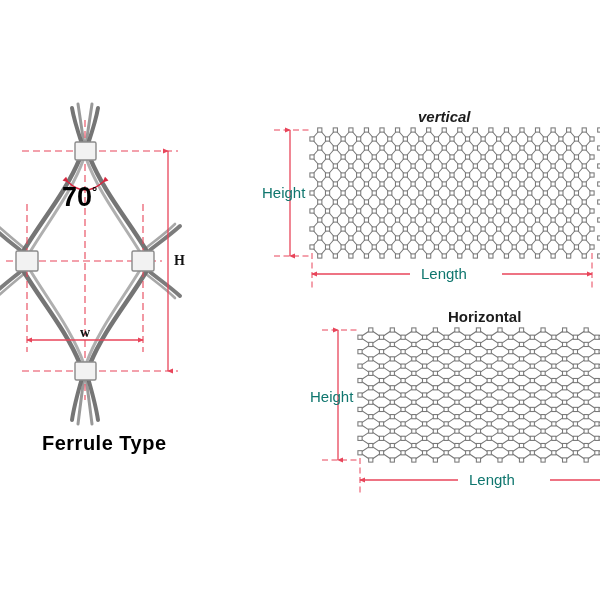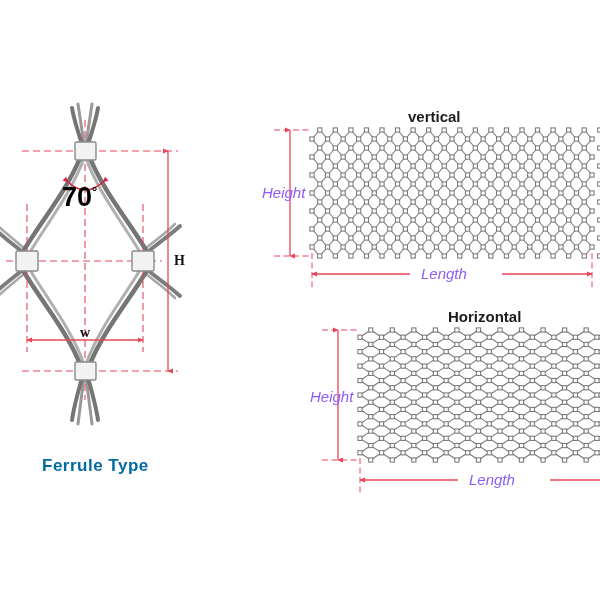--- a/index.html
+++ b/index.html
@@ -22,32 +22,30 @@
     font-family: "Liberation Sans", sans-serif;
     font-size: 15px;
     font-weight: 700;
     color: #1c1c1c;
     white-space: nowrap;
   }
   .lbl-dim {
     font-family: "Liberation Sans", sans-serif;
     font-size: 15px;
     font-weight: 400;
-    color: #8b5cf6;
+    color: #0f766e;
     white-space: nowrap;
-    font-style: italic;
   }
   .lbl-caption {
     font-family: "Liberation Sans", sans-serif;
-    font-size: 17px;
+    font-size: 20px;
     font-weight: 700;
     letter-spacing: 0.5px;
-    color: #0369a1;
+    color: #000000;
     white-space: nowrap;
-    margin-top: 24px;
   }
   .lbl-angle {
     font-family: "Liberation Sans", sans-serif;
     font-size: 27px;
     font-weight: 700;
     color: #000000;
     white-space: nowrap;
   }
   .lbl-deg {
     font-family: "Liberation Sans", sans-serif;
@@ -160,21 +158,21 @@
 
     <div class="abs lbl-hw" style="left:174px; top:153px;">H</div>
 
     <div class="abs lbl-hw" style="left:80px; top:225px;">w</div>
   </div>
 
   <div class="abs lbl-caption" style="left:42px; top:432px;">Ferrule  Type</div>
 
   <div class="abs" style="left:262px; top:108px; width:338px; height:180px;">
 
-    <div class="abs lbl-title" style="left:146px; top:0px;">vertical</div>
+    <div class="abs lbl-title" style="left:156px; top:0px;font-style:italic;">vertical</div>
 
     <svg width="338" height="180" viewBox="0 0 338 180">
       <defs>
         <marker id="vAup" markerWidth="7" markerHeight="7" refX="3.2" refY="1.4" orient="auto" markerUnits="userSpaceOnUse">
           <path d="M3.2,0.6 L5.8,6.4 L0.6,6.4 Z" fill="#e8455a"></path>
         </marker>
         <marker id="vAdown" markerWidth="7" markerHeight="7" refX="3.2" refY="5.6" orient="auto" markerUnits="userSpaceOnUse">
           <path d="M3.2,6.4 L0.6,0.6 L5.8,0.6 Z" fill="#e8455a"></path>
         </marker>
         <marker id="vAleft" markerWidth="7" markerHeight="7" refX="1.4" refY="3.2" orient="auto" markerUnits="userSpaceOnUse">

